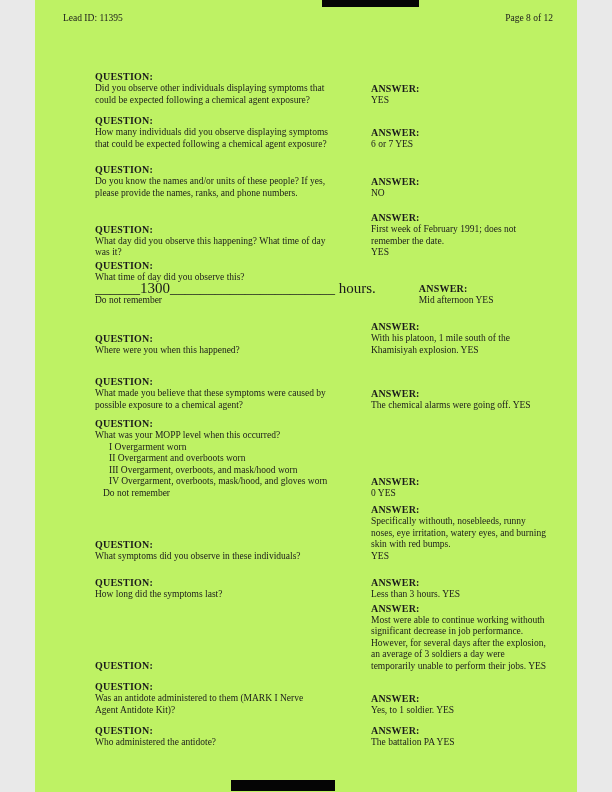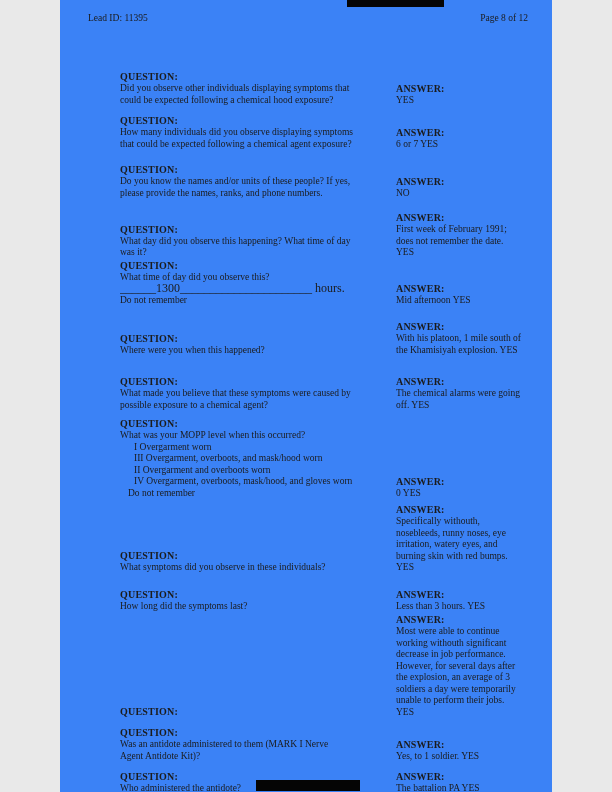--- a/index.html
+++ b/index.html
@@ -1,21 +1,21 @@
 <!DOCTYPE html>
 <html><head>
 <meta charset="utf-8">
 <style>
   * { margin:0; padding:0; box-sizing:border-box; }
   html,body { background:#e9e9e9; }
   .page {
     position:relative;
-    width:492px; height:792px;
+    width:542px; height:792px;
     margin:0 auto;
-    background:#3b82f6;
+    background:#bef264;
     font-family:"Liberation Serif", serif;
     color:#1b1b1b;
     overflow:hidden;
   }
   .scan-bar { position:absolute; background:#050505; }
   .scan-bar.top { top:0; left:287px; width:97px; height:7px; }
   .scan-bar.bottom { bottom:1px; left:196px; width:104px; height:11px; }
 
   .doc-header {
     position:absolute; top:13px; left:28px; right:24px;
@@ -25,42 +25,42 @@
 
   .content { position:absolute; top:71px; left:60px; right:28px; }
 
   .qa-block { display:flex; align-items:flex-end; }
   .qcol { flex:0 0 245px; padding-right:12px; }
   .acol { flex:1; padding-left:0;margin-left:31px; }
 
   .label { font-weight:bold; font-size:10px; letter-spacing:.2px; line-height:12px; }
   .text  { font-size:9.5px; line-height:11.5px; }
 
-  .fill-line { font-size:12px; line-height:11.5px; white-space:nowrap; overflow:hidden; }
+  .fill-line { font-size:15px; line-height:11.5px; white-space:nowrap; overflow:hidden; }
   .mopp-option { font-size:9.5px; line-height:11.5px; text-indent:14px; }
   .mopp-note   { font-size:9.5px; line-height:11.5px; text-indent:8px; }
 </style>
 </head>
 <body>
 
 <div class="page">
 
   <div class="scan-bar top"></div>
 
   <div class="doc-header">
     <span>Lead ID: 11395</span>
     <span>Page  8  of  12</span>
   </div>
 
   <div class="content">
 
     <section class="qa-block" style="margin-bottom:9px">
       <div class="qcol">
         <div class="label">QUESTION:</div>
-        <div class="text">Did you observe other individuals displaying symptoms that could be expected following a chemical hood exposure?</div>
+        <div class="text">Did you observe other individuals displaying symptoms that could be expected following a chemical agent exposure?</div>
       </div>
       <div class="acol">
         <div class="label">ANSWER:</div>
         <div class="text">YES</div>
       </div>
     </section>
 
     <section class="qa-block" style="margin-bottom:14px">
       <div class="qcol">
         <div class="label">QUESTION:</div>
@@ -128,22 +128,22 @@
         <div class="label">ANSWER:</div>
         <div class="text">The chemical alarms were going off. YES</div>
       </div>
     </section>
 
     <section class="qa-block" style="margin-bottom:5px">
       <div class="qcol">
         <div class="label">QUESTION:</div>
         <div class="text">What was your MOPP level when this occurred?</div>
         <div class="mopp-option">I   Overgarment worn</div>
+        <div class="mopp-option">II   Overgarment and overboots worn</div>
         <div class="mopp-option">III   Overgarment, overboots, and mask/hood worn</div>
-        <div class="mopp-option">II   Overgarment and overboots worn</div>
         <div class="mopp-option">IV   Overgarment, overboots, mask/hood, and gloves worn</div>
         <div class="mopp-note">Do not remember</div>
       </div>
       <div class="acol">
         <div class="label">ANSWER:</div>
         <div class="text">0 YES</div>
       </div>
     </section>
 
     <section class="qa-block" style="margin-bottom:15px">

